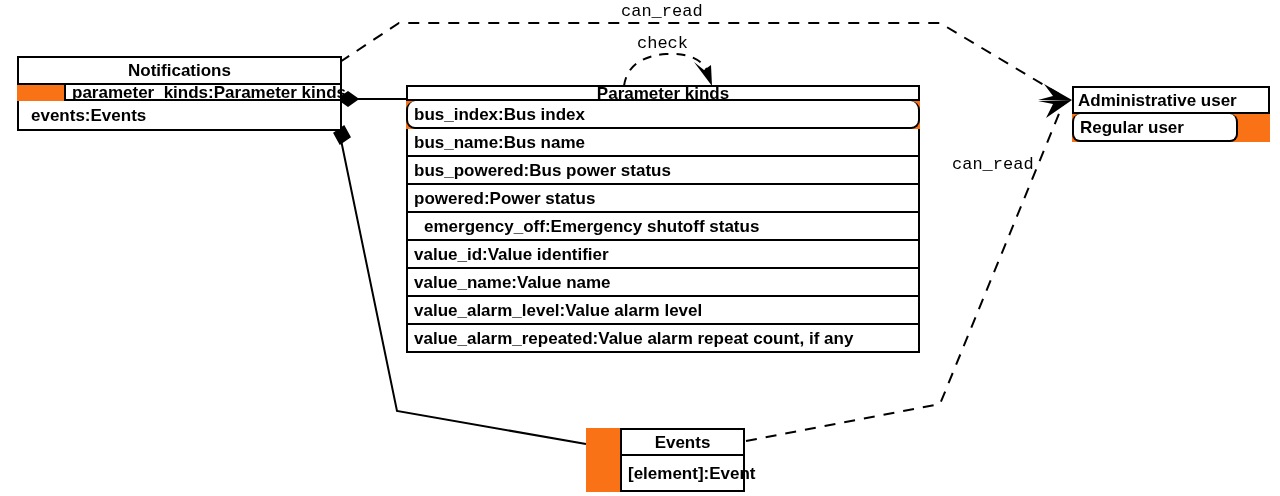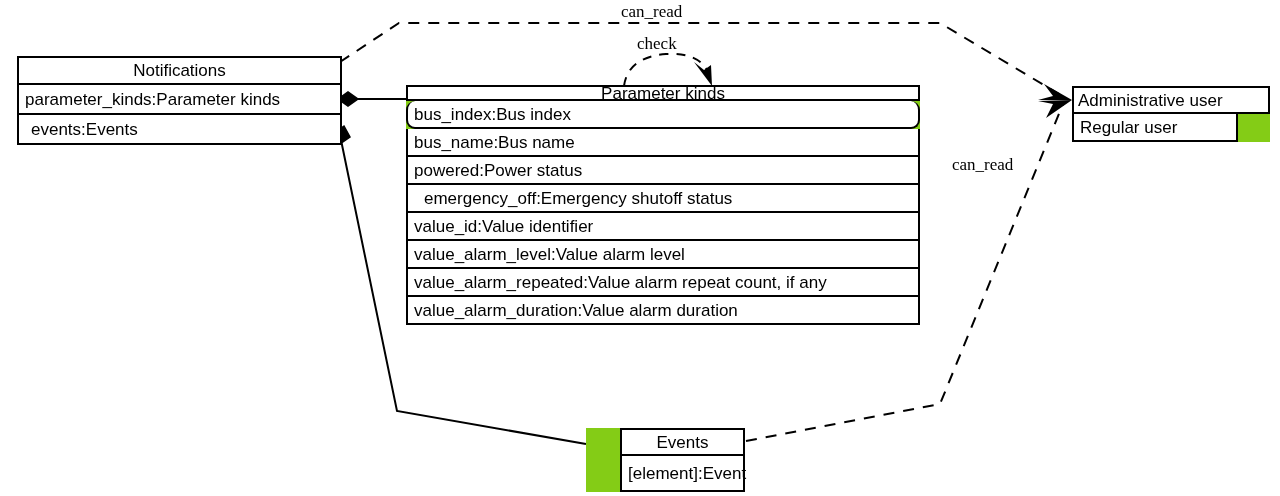--- a/index.html
+++ b/index.html
@@ -19,21 +19,22 @@
     position: absolute;
     left: 0;
     top: 0;
     width: 1280px;
     height: 496px;
     overflow: visible;
   }
   .uml-box {
     position: absolute;
     box-sizing: border-box;
-    background: #84cc16;
+    background: #f97316;
+    font-weight: bold;
   }
   .uml-row {
     box-sizing: border-box;
     border: 2px solid #000000;
     background: #ffffff;
     font-size: 17px;
     line-height: 1;
     color: #000000;
     white-space: nowrap;
     display: flex;
@@ -44,21 +45,21 @@
   }
   .uml-title {
     justify-content: center;
   }
   .uml-attr {
     justify-content: flex-start;
     padding-left: 6px;
   }
   .edge-label {
     position: absolute;
-    font-family: Liberation Serif, serif;
+    font-family: Liberation Mono, monospace;
     font-size: 17px;
     color: #000000;
     white-space: nowrap;
     background: transparent;
   }
 </style>
 </head>
 <body>
 
 <div id="canvas">
@@ -81,44 +82,45 @@
 
     <polygon points="1072,100 1044,84 1053,96 1038,100" fill="#000000"></polygon>
 
     <polygon points="1072,100 1038,101 1053,104 1046,118" fill="#000000"></polygon>
 
     <polygon points="712,86 694,62 704,70 711,65" fill="#000000"></polygon>
   </svg>
 
   <div class="uml-box" style="left:17px; top:56px; width:325px;">
     <div class="uml-row uml-title" style="height:29px;">Notifications</div>
-    <div class="uml-row uml-attr" style="height:30px;">parameter_kinds:Parameter kinds</div>
+    <div class="uml-row uml-attr" style="height:16px;margin-left:47px;">parameter_kinds:Parameter kinds</div>
     <div class="uml-row uml-attr" style="height:30px;padding-left:12px;">events:Events</div>
   </div>
 
   <div class="uml-box" style="left:406px; top:85px; width:514px;">
     <div class="uml-row uml-title" style="height:16px;">Parameter kinds</div>
     <div class="uml-row uml-attr" style="height:28px;border-radius:9px;">bus_index:Bus index</div>
     <div class="uml-row uml-attr" style="height:28px;">bus_name:Bus name</div>
+    <div class="uml-row uml-attr" style="height:28px;">bus_powered:Bus power status</div>
     <div class="uml-row uml-attr" style="height:28px;">powered:Power status</div>
     <div class="uml-row uml-attr" style="height:28px;padding-left:16px;">emergency_off:Emergency shutoff status</div>
     <div class="uml-row uml-attr" style="height:28px;">value_id:Value identifier</div>
+    <div class="uml-row uml-attr" style="height:28px;">value_name:Value name</div>
     <div class="uml-row uml-attr" style="height:28px;">value_alarm_level:Value alarm level</div>
     <div class="uml-row uml-attr" style="height:28px;">value_alarm_repeated:Value alarm repeat count, if any</div>
-    <div class="uml-row uml-attr" style="height:28px;">value_alarm_duration:Value alarm duration</div>
   </div>
 
   <div class="uml-box" style="left:586px; top:428px; width:159px;padding-left:34px;">
     <div class="uml-row uml-title" style="height:28px;">Events</div>
     <div class="uml-row uml-attr" style="height:36px;">[element]:Event</div>
   </div>
 
   <div class="uml-box" style="left:1072px; top:86px; width:198px;">
     <div class="uml-row uml-title" style="height:28px; justify-content:flex-start; padding-left:4px;text-align:center;">Administrative user</div>
-    <div class="uml-row uml-attr" style="height:28px; width:166px;">Regular user</div>
+    <div class="uml-row uml-attr" style="height:28px; width:166px;border-radius:8px;">Regular user</div>
   </div>
 
   <div class="edge-label" style="left:621px; top:2px;">can_read</div>
 
   <div class="edge-label" style="left:637px; top:34px;">check</div>
 
   <div class="edge-label" style="left:952px; top:155px;">can_read</div>
 
 </div>
 

